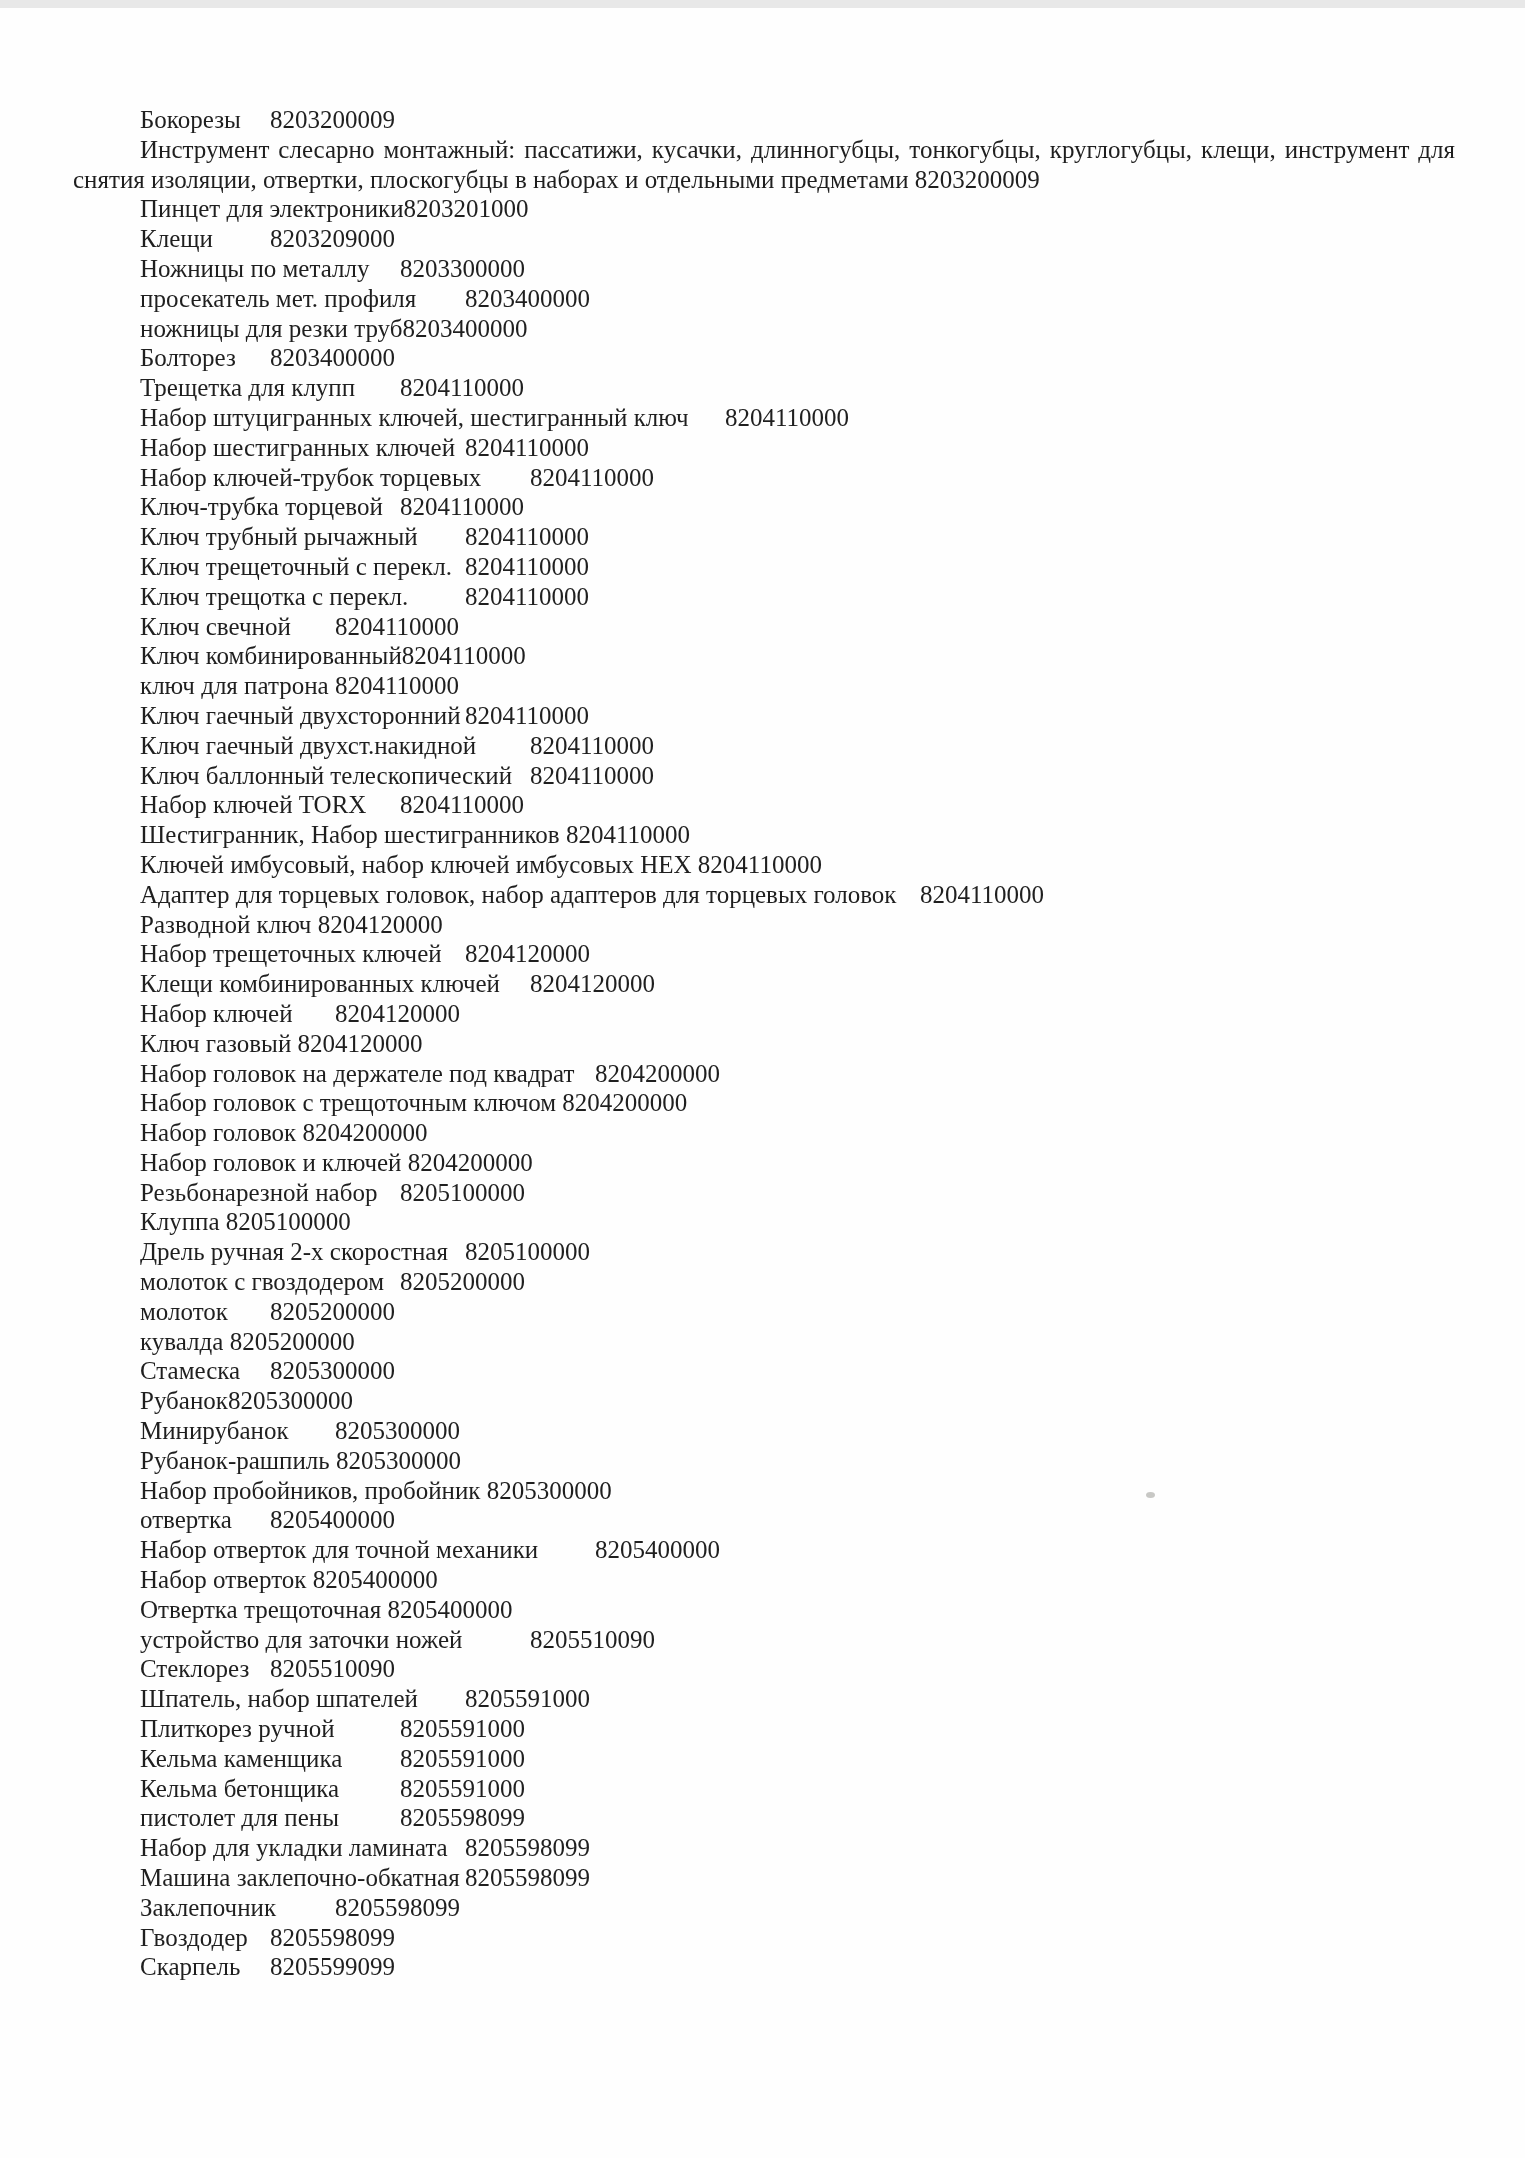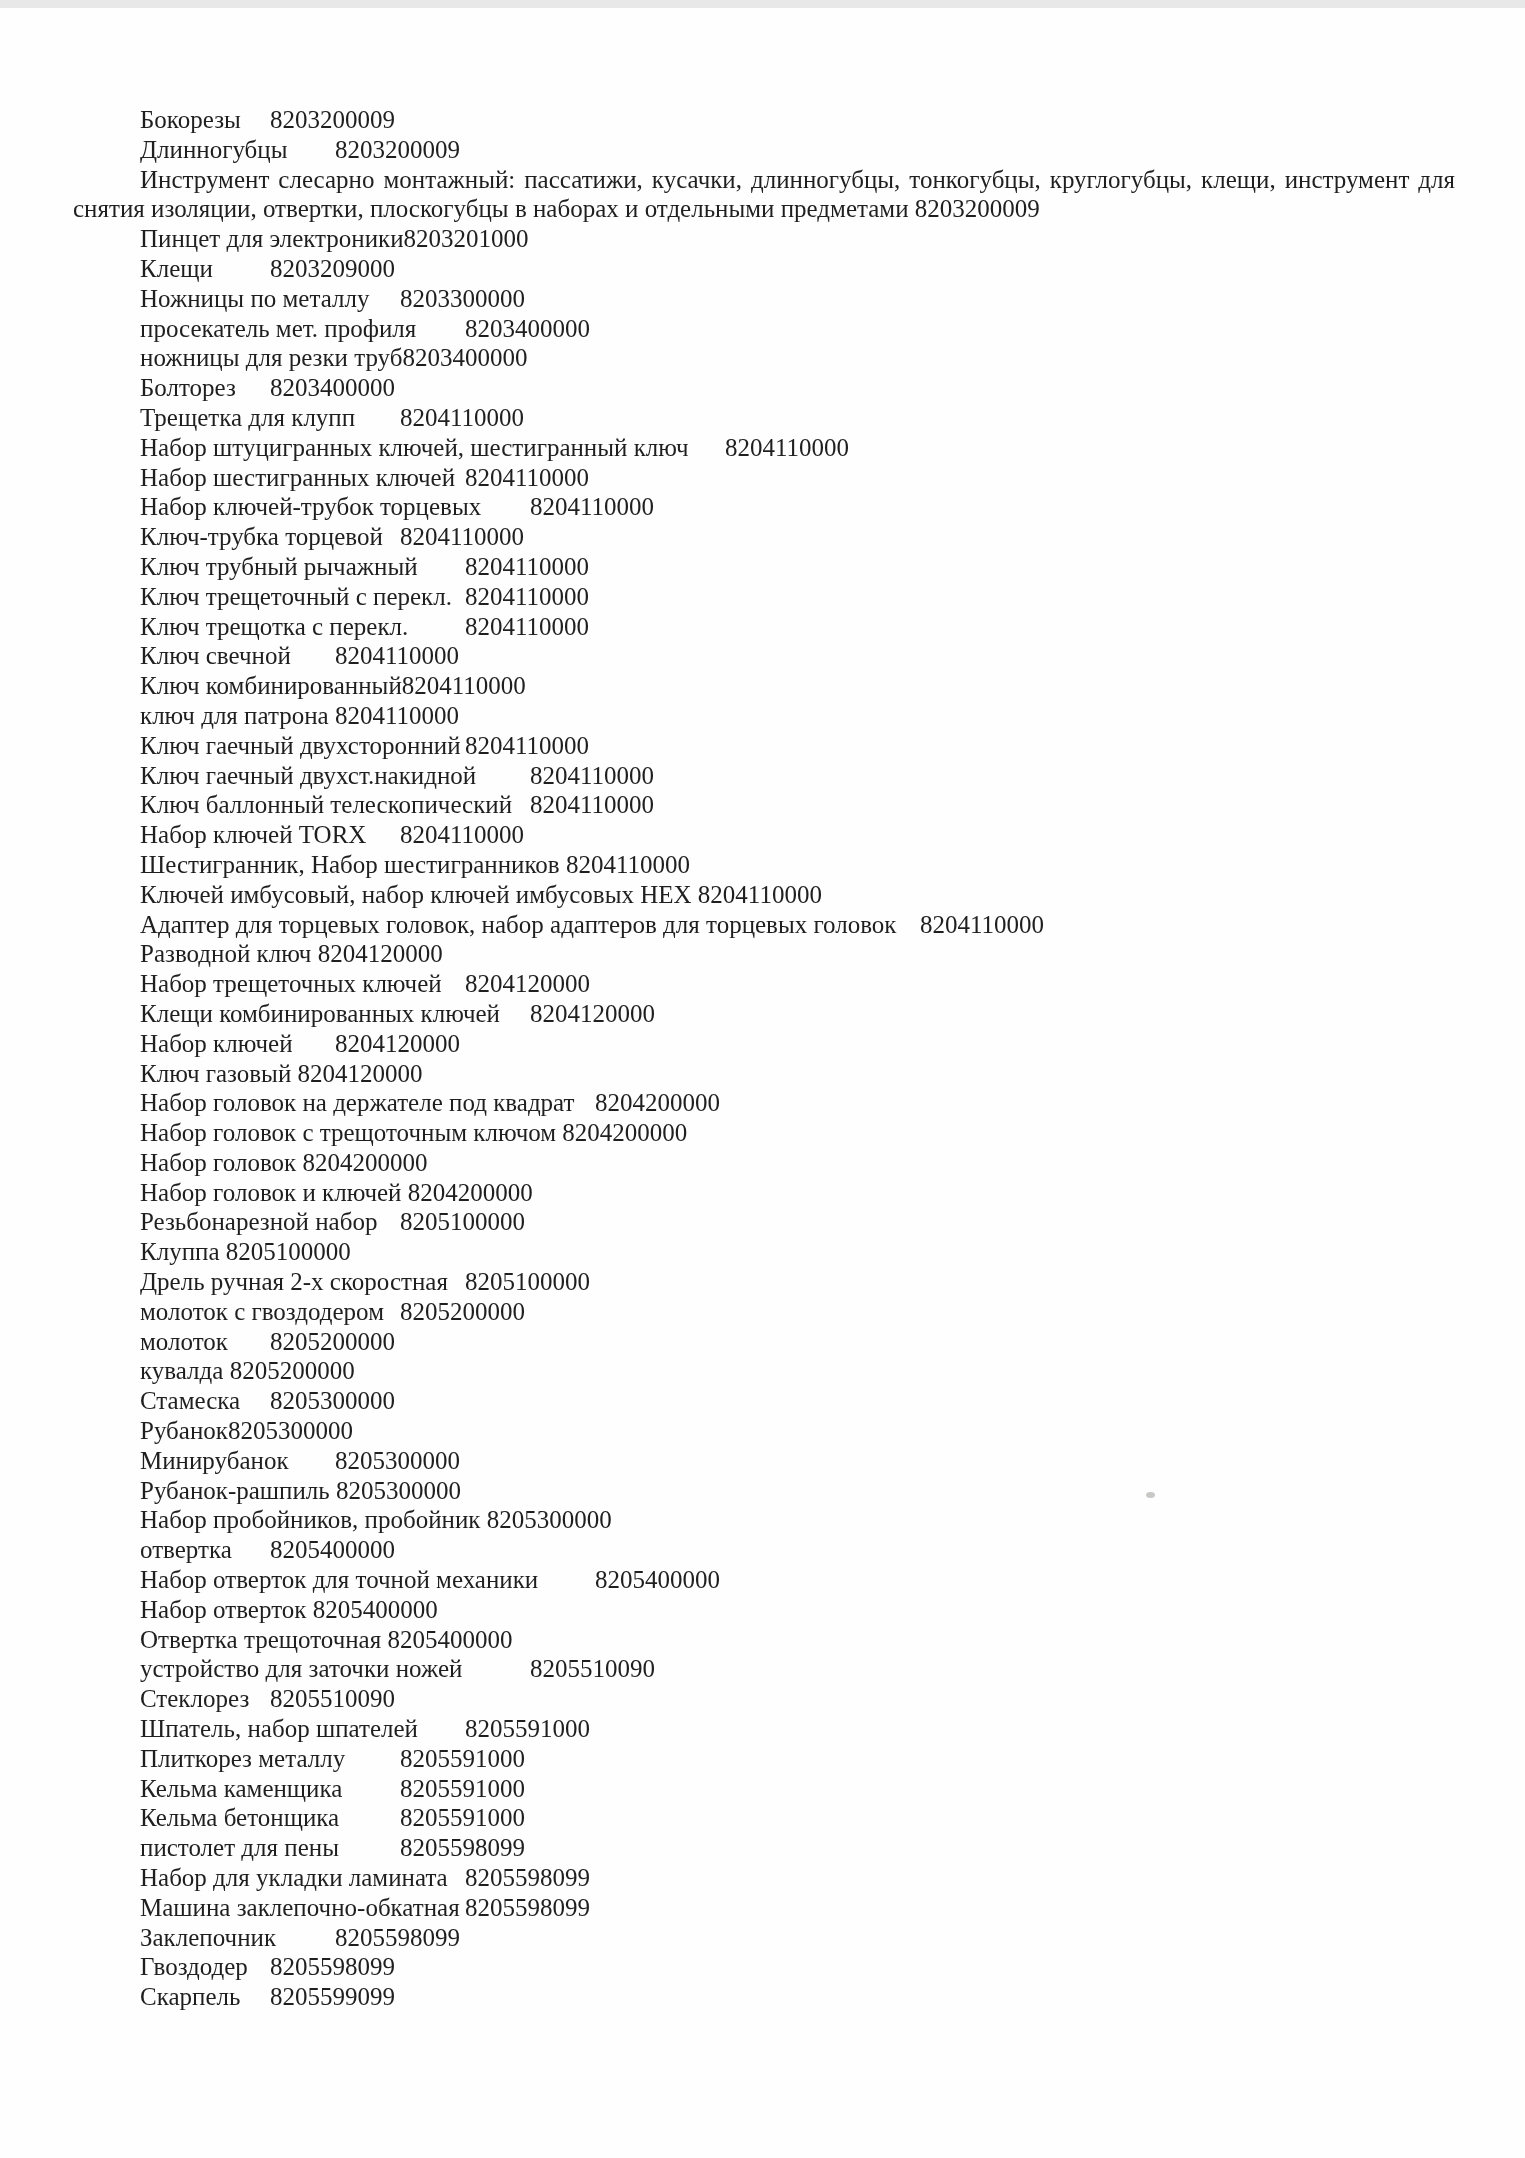--- a/index.html
+++ b/index.html
@@ -44,21 +44,20 @@
     background: #9a9a96;
     opacity: 0.55;
   }
 </style>
 </head>
 <body>
 
 <div class="page">
   <div class="doc-lines" id="doc-lines">
       <div class="line"><span>Бокорезы	</span><span>8203200009</span></div>
-      <div class="line"><span>Длинногубцы	</span><span>8203200009</span></div>
       <div class="para">Инструмент слесарно монтажный: пассатижи, кусачки, длинногубцы, тонкогубцы, круглогубцы, клещи, инструмент для снятия изоляции, отвертки, плоскогубцы в наборах и отдельными предметами 8203200009</div>
       <div class="line"><span>Пинцет для электроники</span><span>8203201000</span></div>
       <div class="line"><span>Клещи	</span><span>8203209000</span></div>
       <div class="line"><span>Ножницы по металлу	</span><span>8203300000</span></div>
       <div class="line"><span>просекатель мет. профиля	</span><span>8203400000</span></div>
       <div class="line"><span>ножницы для резки труб</span><span>8203400000</span></div>
       <div class="line"><span>Болторез	</span><span>8203400000</span></div>
       <div class="line"><span>Трещетка для клупп	</span><span>8204110000</span></div>
       <div class="line"><span>Набор штуцигранных ключей, шестигранный ключ	</span><span>8204110000</span></div>
       <div class="line"><span>Набор шестигранных ключей	</span><span>8204110000</span></div>
@@ -97,21 +96,21 @@
       <div class="line"><span>Минирубанок	</span><span>8205300000</span></div>
       <div class="line"><span>Рубанок-рашпиль </span><span>8205300000</span></div>
       <div class="line"><span>Набор пробойников, пробойник </span><span>8205300000</span></div>
       <div class="line"><span>отвертка	</span><span>8205400000</span></div>
       <div class="line"><span>Набор отверток для точной механики	</span><span>8205400000</span></div>
       <div class="line"><span>Набор отверток </span><span>8205400000</span></div>
       <div class="line"><span>Отвертка трещоточная </span><span>8205400000</span></div>
       <div class="line"><span>устройство для заточки ножей	</span><span>8205510090</span></div>
       <div class="line"><span>Стеклорез	</span><span>8205510090</span></div>
       <div class="line"><span>Шпатель, набор шпателей	</span><span>8205591000</span></div>
-      <div class="line"><span>Плиткорез металлу	</span><span>8205591000</span></div>
+      <div class="line"><span>Плиткорез ручной	</span><span>8205591000</span></div>
       <div class="line"><span>Кельма каменщика	</span><span>8205591000</span></div>
       <div class="line"><span>Кельма бетонщика	</span><span>8205591000</span></div>
       <div class="line"><span>пистолет для пены	</span><span>8205598099</span></div>
       <div class="line"><span>Набор для укладки ламината	</span><span>8205598099</span></div>
       <div class="line"><span>Машина заклепочно-обкатная	</span><span>8205598099</span></div>
       <div class="line"><span>Заклепочник	</span><span>8205598099</span></div>
       <div class="line"><span>Гвоздодер	</span><span>8205598099</span></div>
       <div class="line"><span>Скарпель	</span><span>8205599099</span></div>
     </div>
   <div class="smudge"></div>

